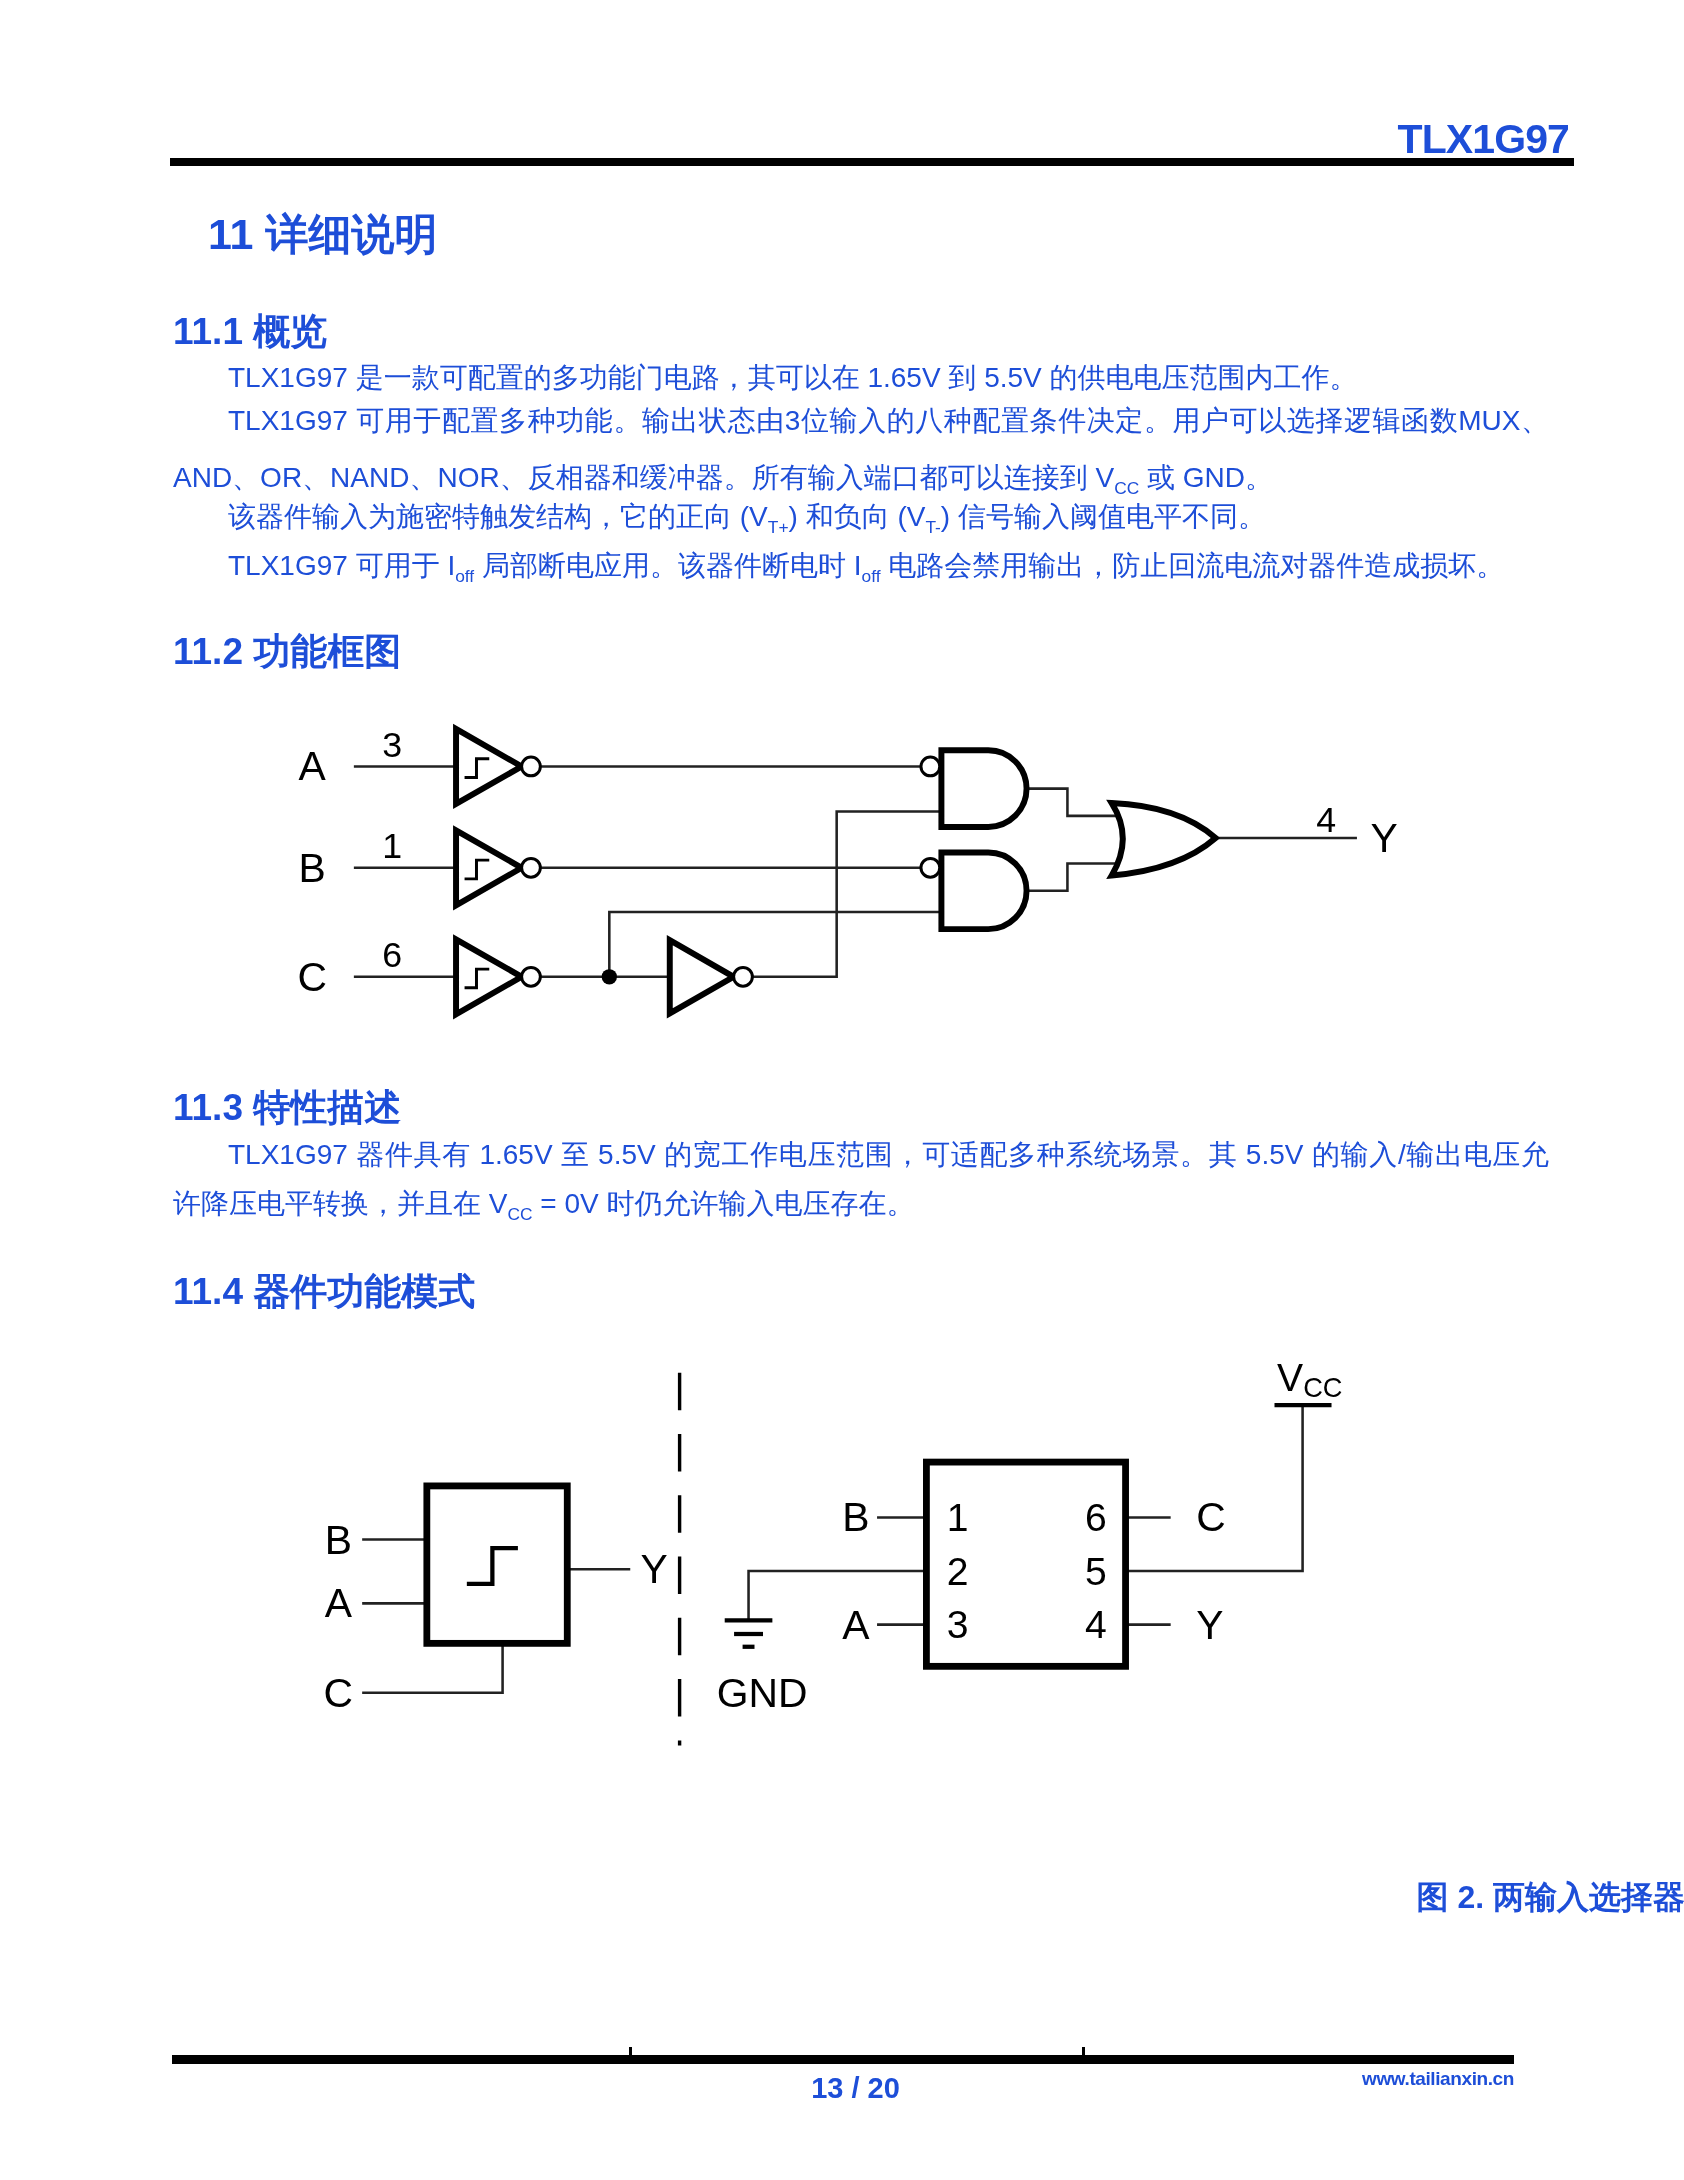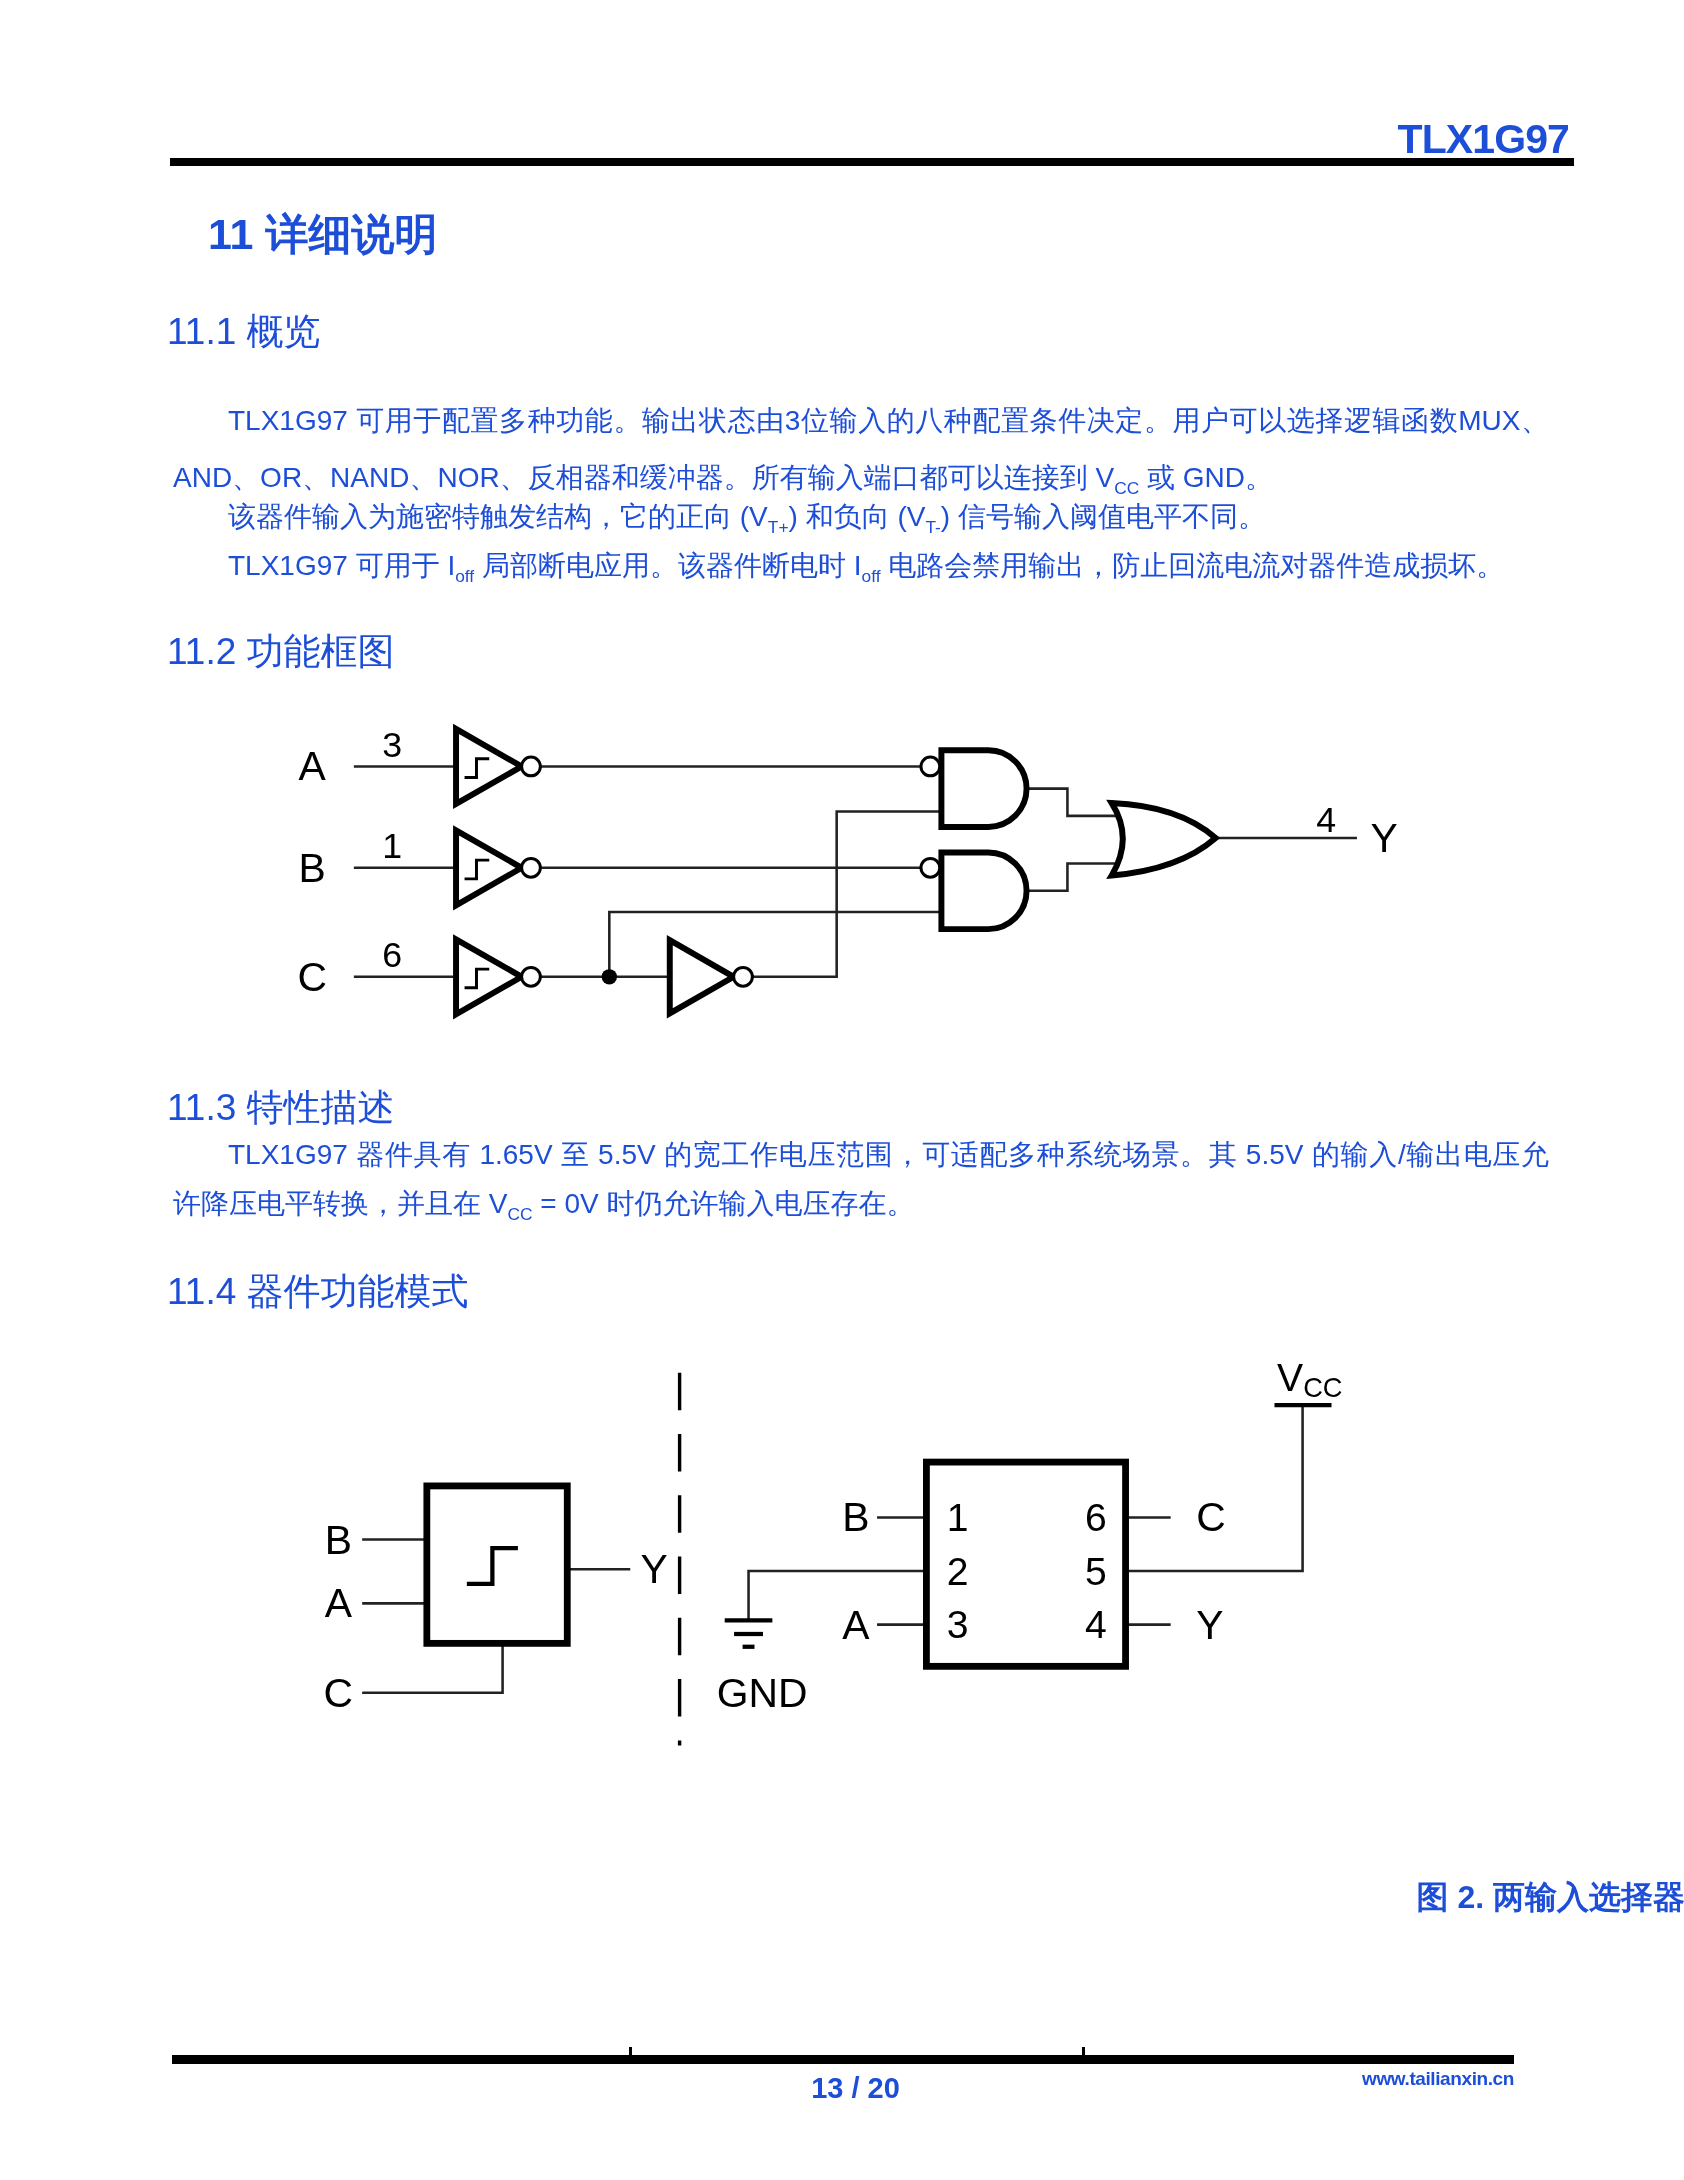--- a/index.html
+++ b/index.html
@@ -13,21 +13,21 @@
   }
   .abs{position:absolute;}
 
   
   .doc-title{top:116px;right:116px;font-size:41px;font-weight:700;letter-spacing:-0.9px;}
   .rule{background:#000;}
   .rule-header{top:158px;left:170px;width:1404px;height:7.7px;}
 
   
   .h1{left:173px;font-size:43px;font-weight:700;margin-left:35px;}
-  .h2{left:167px;font-size:37px;font-weight:400;}
+  .h2{left:173px;font-size:37px;font-weight:700;}
 
   
   .para{
     left:173px;width:1376px;
     font-size:28px;line-height:49px;
     box-sizing:border-box;
     white-space:nowrap;
     padding-left:55px;
   }
   .para.wrapless{white-space:nowrap;}
@@ -70,20 +70,21 @@
 <body>
 
 <div class="page">
 
   <div class="abs doc-title">TLX1G97</div>
   <div class="abs rule rule-header"></div>
 
   <div class="abs h1" style="top:206px">11 详细说明</div>
   <div class="abs h2" style="top:307px">11.1 概览</div>
 
+  <div class="abs para wrapless" style="top:353px">TLX1G97 是一款可配置的多功能门电路，其可以在 1.65V 到 5.5V 的供电电压范围内工作。</div>
   <div class="abs para jline" style="top:396px">TLX1G97 可用于配置多种功能。输出状态由3位输入的八种配置条件决定。用户可以选择逻辑函数MUX、</div>
   <div class="abs para wrapless contline" style="top:453px">AND、OR、NAND、NOR、反相器和缓冲器。所有输入端口都可以连接到 V<sub>CC</sub> 或 GND。</div>
   <div class="abs para wrapless" style="top:492px">该器件输入为施密特触发结构，它的正向 (V<sub>T+</sub>) 和负向 (V<sub>T-</sub>) 信号输入阈值电平不同。</div>
   <div class="abs para wrapless" style="top:541px">TLX1G97 可用于 I<sub>off</sub> 局部断电应用。该器件断电时 I<sub>off</sub> 电路会禁用输出，防止回流电流对器件造成损坏。</div>
 
   <div class="abs h2" style="top:627px">11.2 功能框图</div>
 
   <svg class="abs figsvg" style="top:716px;left:290px" width="1124" height="307" viewBox="340 840 1320 360">
 
     <g>

